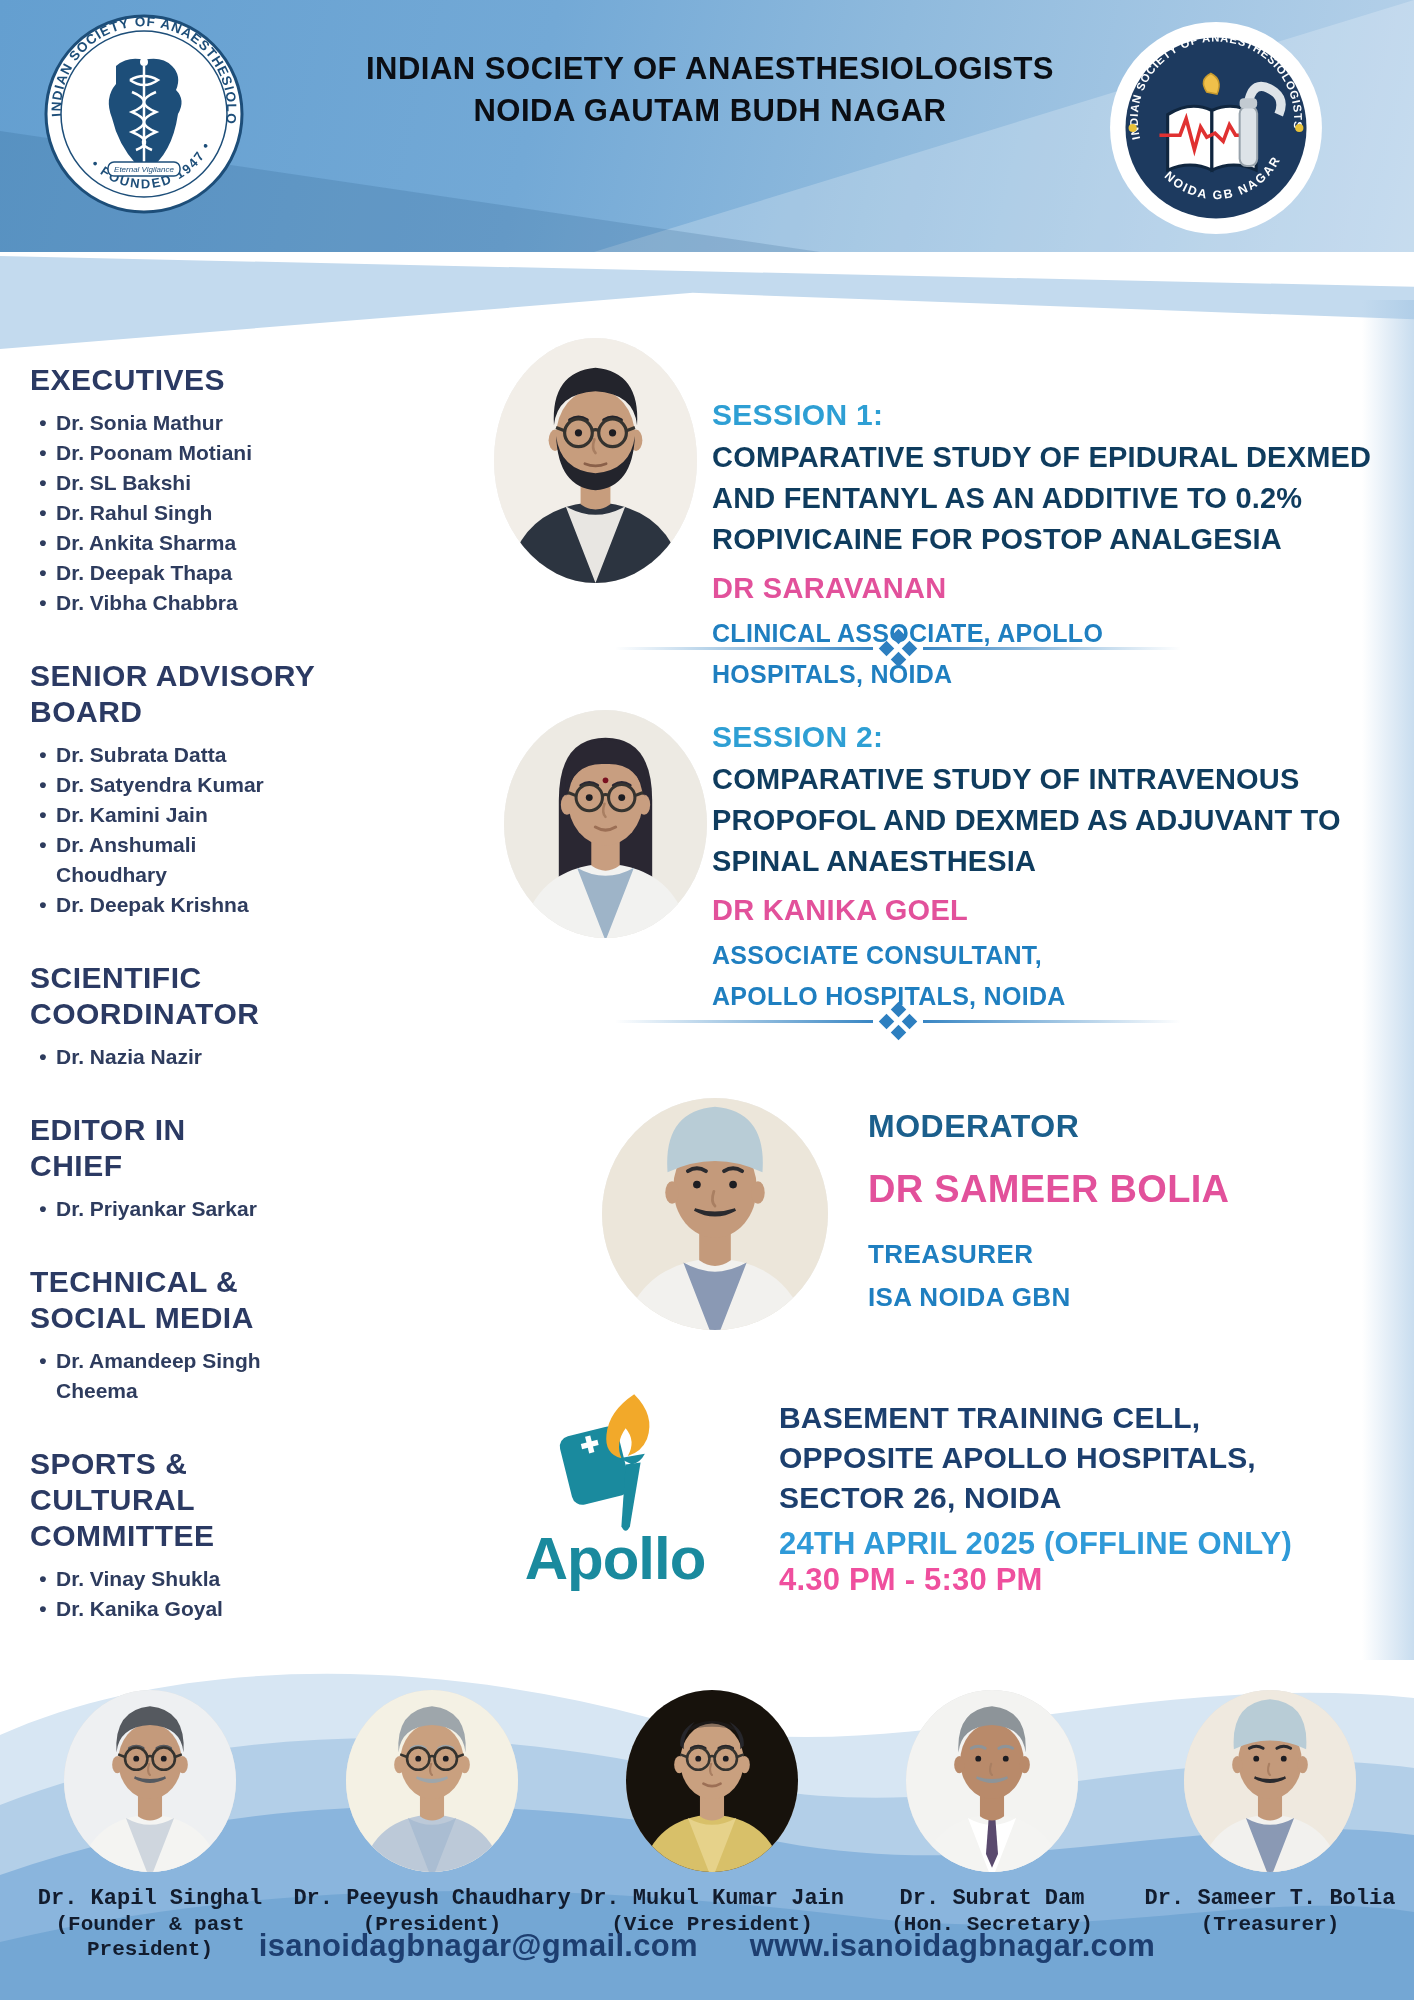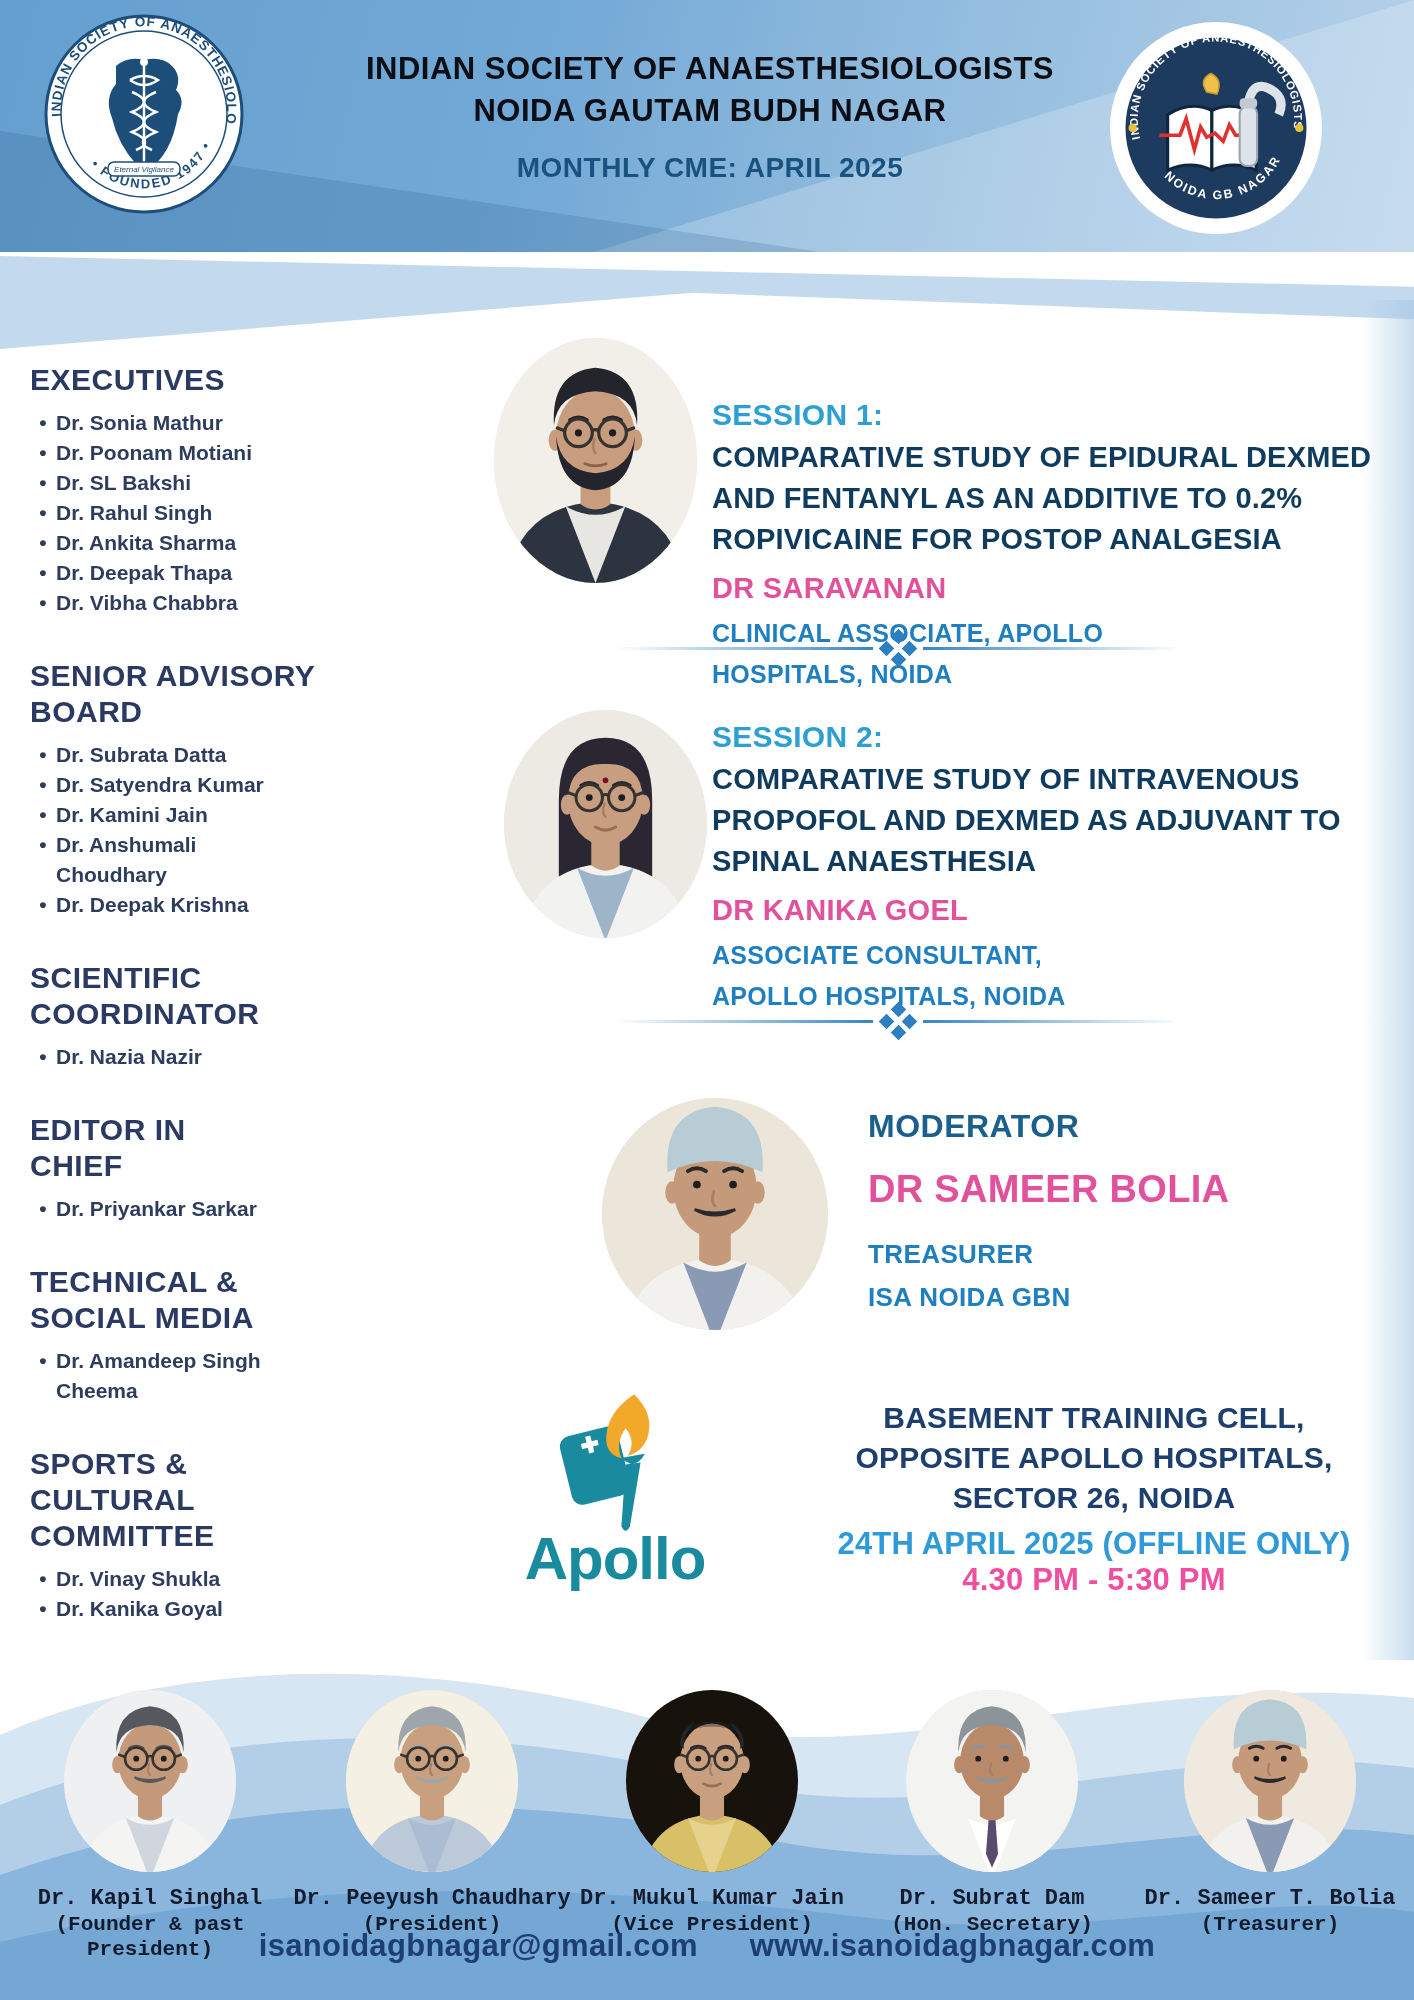--- a/index.html
+++ b/index.html
@@ -68,21 +68,21 @@
   .mod-text{position:absolute;left:868px;top:1108px;width:520px;}
   .mod-label{color:#1b5f8c;font-size:32px;font-weight:800;letter-spacing:.5px;}
   .mod-name{color:#e2519b;font-size:38px;font-weight:800;margin-top:23px;letter-spacing:.3px;}
   .mod-role1{color:#1f7fc0;font-size:26px;font-weight:800;margin-top:28px;letter-spacing:.4px;}
   .mod-role2{color:#1f7fc0;font-size:26px;font-weight:800;margin-top:12px;letter-spacing:.4px;}
 
   
   .apollo{position:absolute;left:500px;top:1392px;width:230px;height:235px;text-align:center;}
   .apollo .icon{width:128px;height:140px;margin:0 auto;}
   .apollo .word{color:#1a8a9e;font-size:60px;font-weight:800;letter-spacing:-1px;margin-top:-8px;}
-  .venue{position:absolute;left:779px;top:1398px;width:630px;text-align:center;}
+  .venue{position:absolute;left:779px;top:1398px;width:630px;}
   .venue .vl{color:#1c3f6e;font-size:30px;line-height:40px;font-weight:800;letter-spacing:.2px;}
   .venue .date{color:#2f9ad8;font-size:31px;font-weight:800;margin-top:8px;letter-spacing:.2px;}
   .venue .time{color:#ef4f9e;font-size:31px;font-weight:800;margin-top:0;letter-spacing:.2px;}
 
   
   .waves{position:absolute;left:0;top:1630px;width:1414px;height:370px;}
   .bearer{position:absolute;width:300px;text-align:center;font-family:Liberation Mono, monospace;}
   .bearer .bph{position:relative;width:172px;height:182px;margin:0 auto;border-radius:50%;
     overflow:hidden;background:#ddd;}
   .bearer .bph svg{width:100%;height:100%;display:block;}
@@ -101,21 +101,20 @@
     <div class="streak1"></div>
     <div class="streak2"></div>
   </div>
   <div class="sub-band"></div>
   <div class="right-strip"></div>
 
   <div class="page-title">
     <div>INDIAN SOCIETY OF ANAESTHESIOLOGISTS</div>
     <div>NOIDA GAUTAM BUDH NAGAR</div>
   </div>
-  <div class="page-subtitle">MONTHLY CME: APRIL 2025</div>
 
   <div class="seal">
     <svg viewBox="0 0 200 200">
       <circle cx="100" cy="100" r="98" fill="#ffffff"></circle>
       <circle cx="100" cy="100" r="98" fill="none" stroke="#1d4e79" stroke-width="3"></circle>
       <circle cx="100" cy="100" r="83" fill="none" stroke="#1d4e79" stroke-width="1.5"></circle>
       <defs>
         <path id="sealTop" d="M 18,108 A 83,83 0 1 1 182,108"></path>
         <path id="sealBot" d="M 30,122 A 73,73 0 0 0 170,122"></path>
       </defs>

